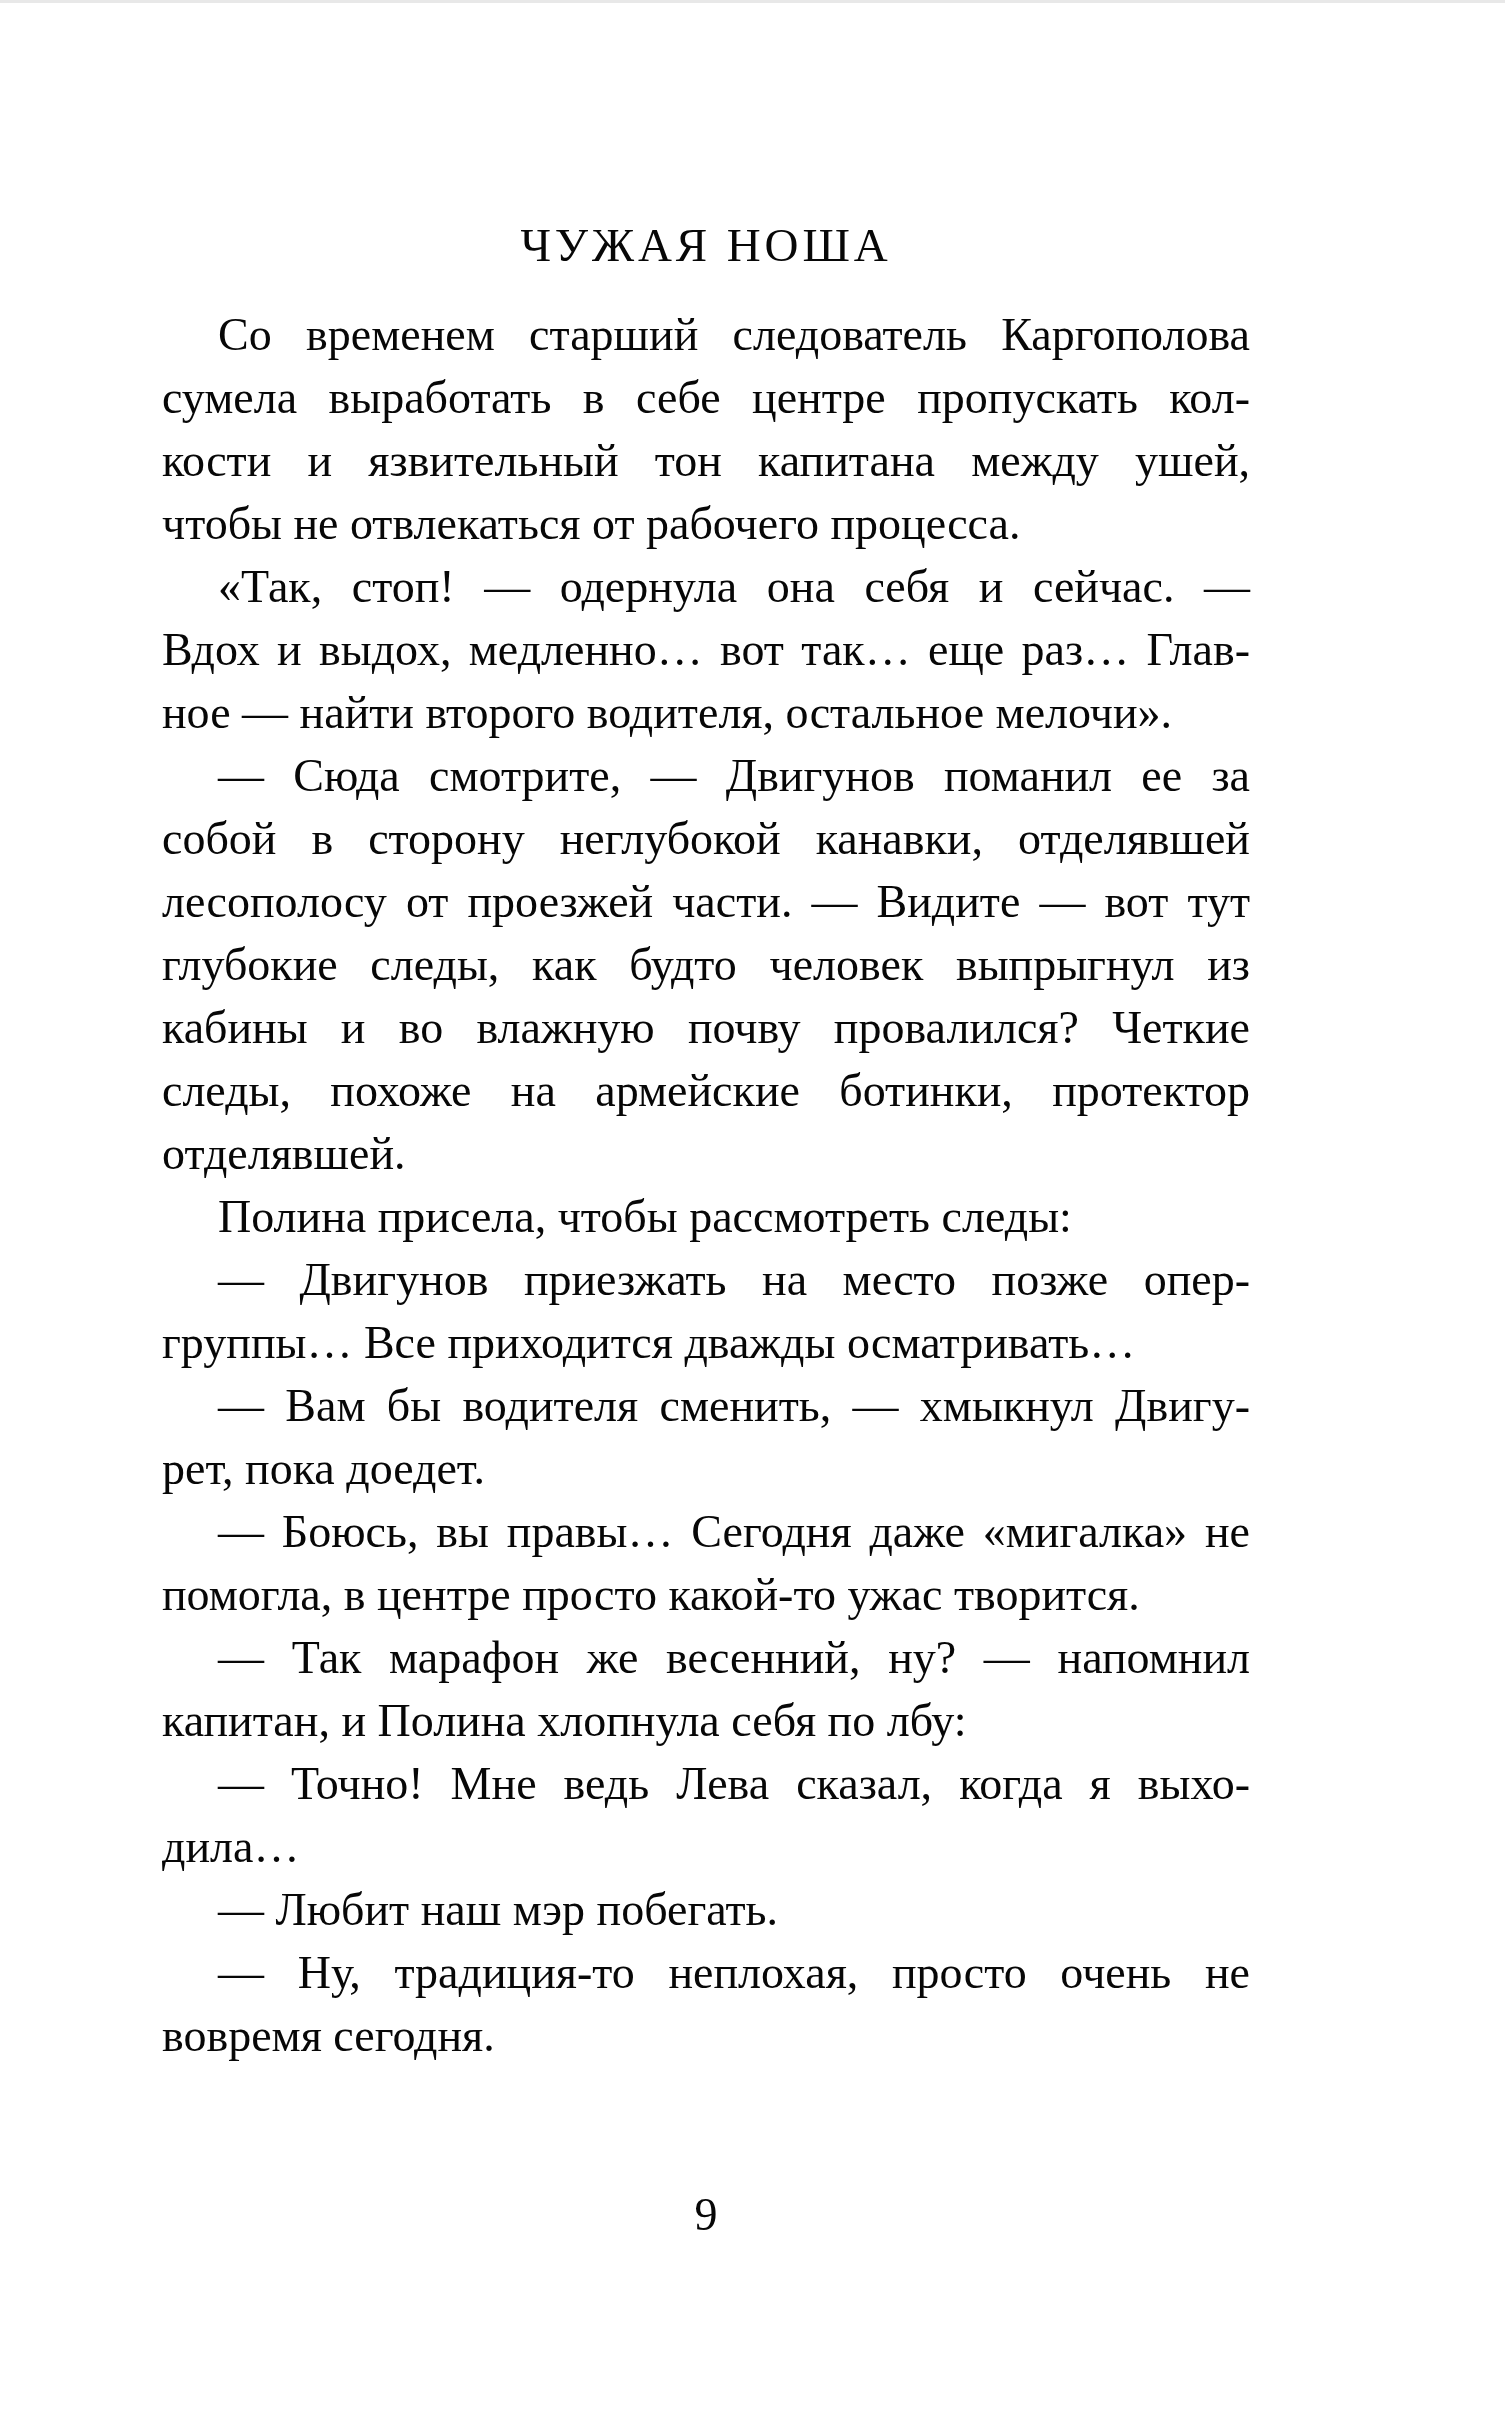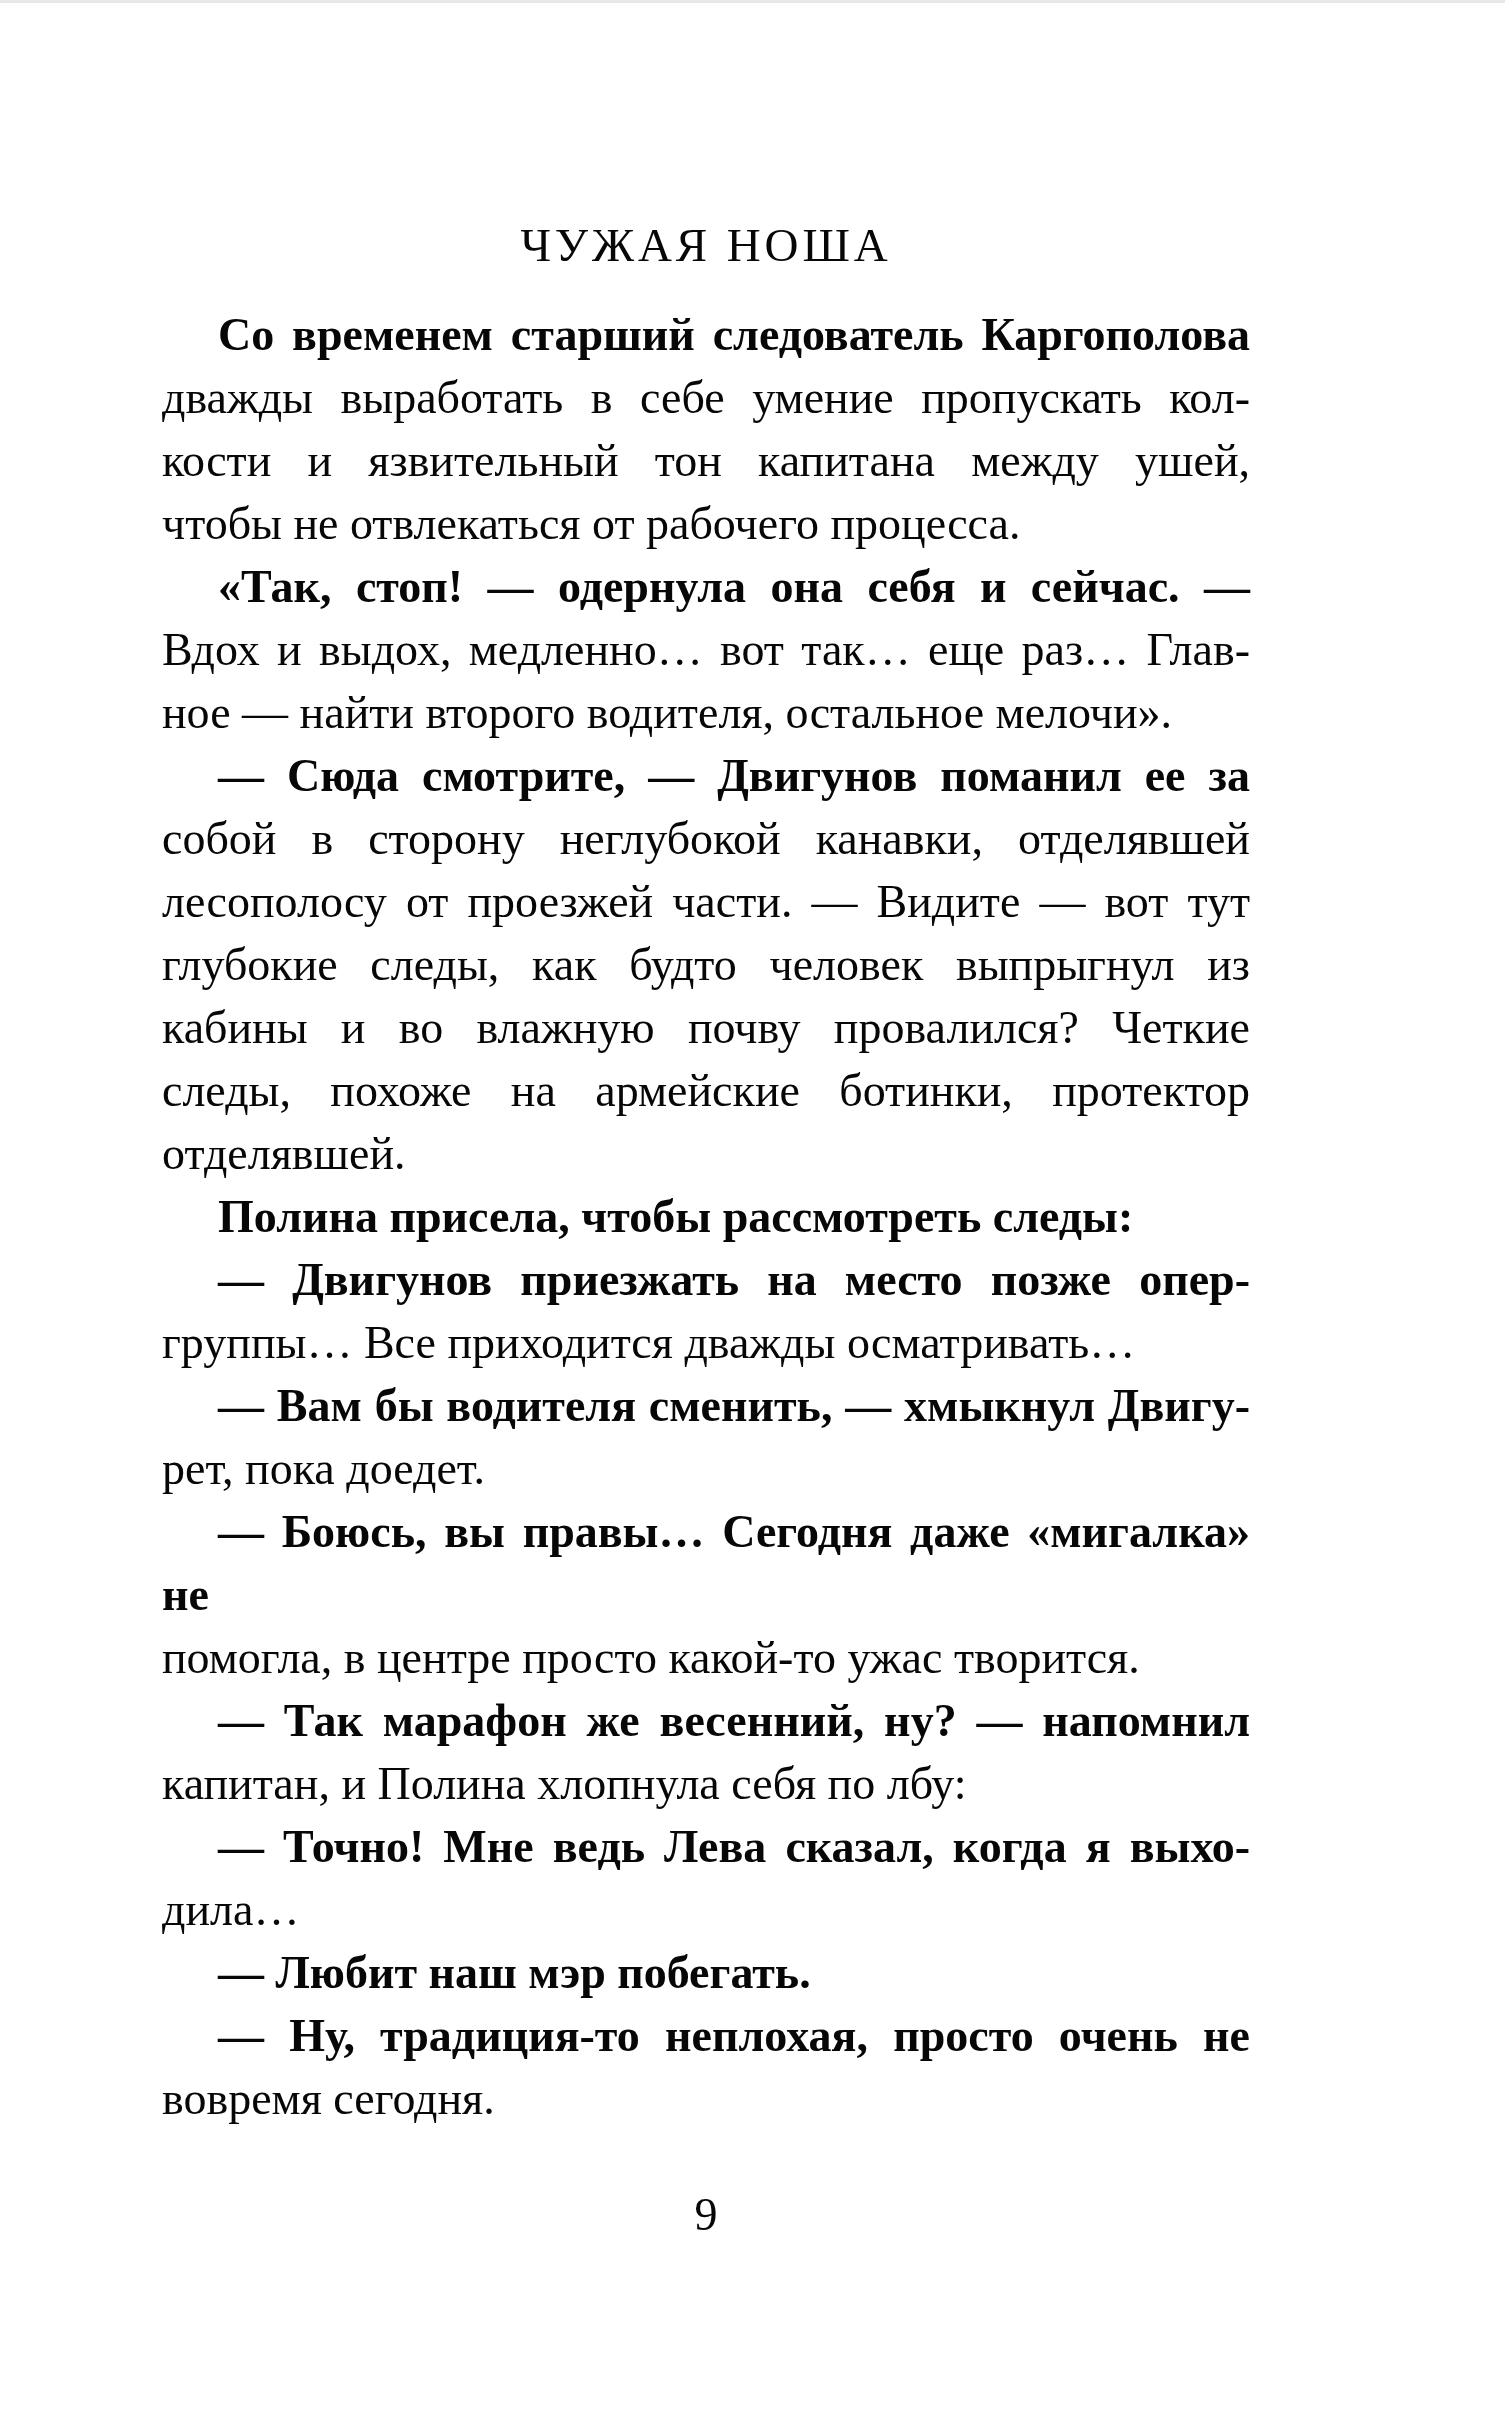--- a/index.html
+++ b/index.html
@@ -29,21 +29,21 @@
     margin: 0 0 25.5px 0;
     white-space: nowrap;
   }
   .para { margin: 0; padding: 0; }
   .line {
     font-size: 46px;
     line-height: 63px;
     text-align: justify;
     text-align-last: justify;
   }
-  .line.first { text-indent: 56px; font-weight: bold; }
+  .line.first { text-indent: 56px; }
   .line.last { text-align-last: left; }
   .page-number {
     position: absolute;
     top: 2180px;
     left: 162px;
     width: 1088px;
     text-align: center;
     font-size: 46px;
     line-height: 63px;
   }
@@ -51,21 +51,21 @@
 </head>
 <body>
 
 <div class="page">
   <div class="text-column">
 
     <h1 class="title">ЧУЖАЯ НОША</h1>
 
     <div class="para">
       <div class="line first">Со временем старший следователь Каргополова</div>
-      <div class="line">дважды выработать в себе умение пропускать кол-</div>
+      <div class="line">сумела выработать в себе центре пропускать кол-</div>
       <div class="line">кости и язвительный тон капитана между ушей,</div>
       <div class="line last">чтобы не отвлекаться от рабочего процесса.</div>
     </div>
 
     <div class="para">
       <div class="line first">«Так, стоп! — одернула она себя и сейчас. —</div>
       <div class="line">Вдох и выдох, медленно… вот так… еще раз… Глав-</div>
       <div class="line last">ное — найти второго водителя, остальное мелочи».</div>
     </div>
 

